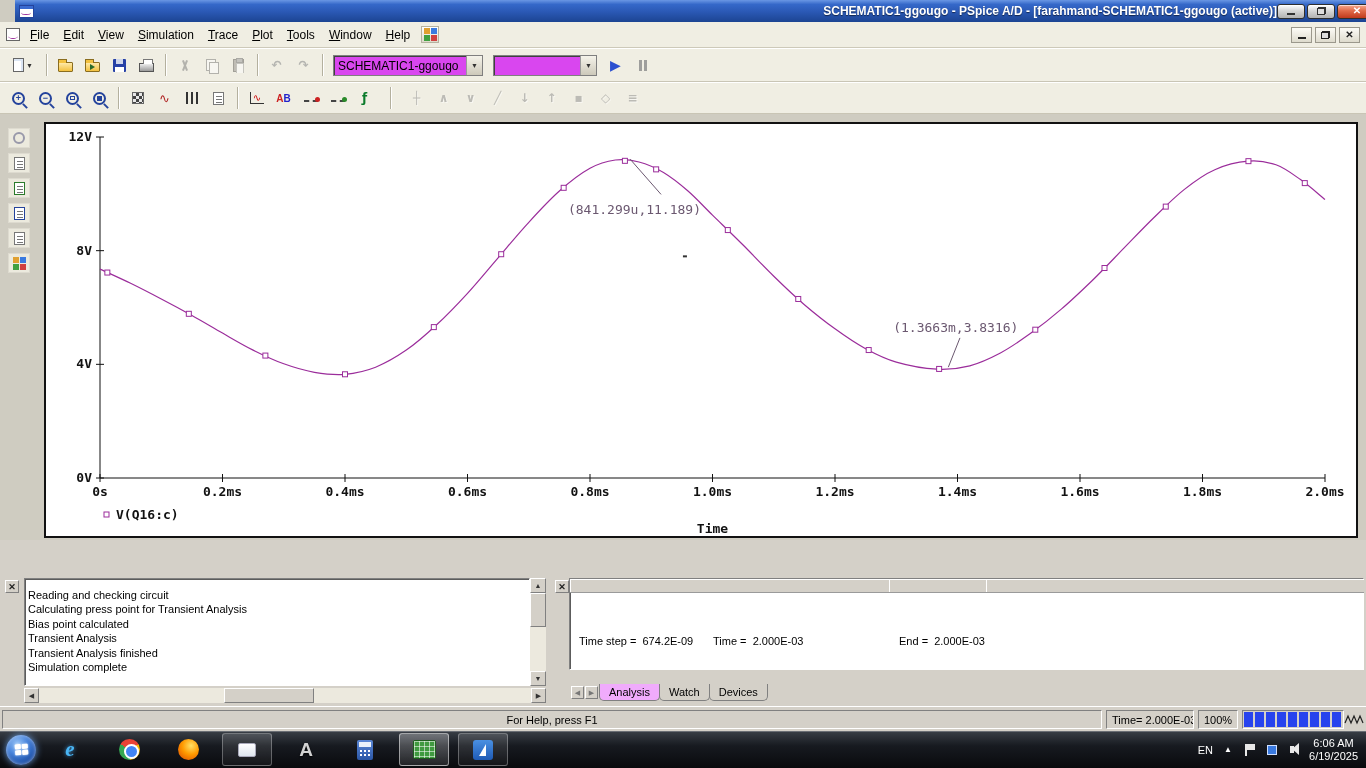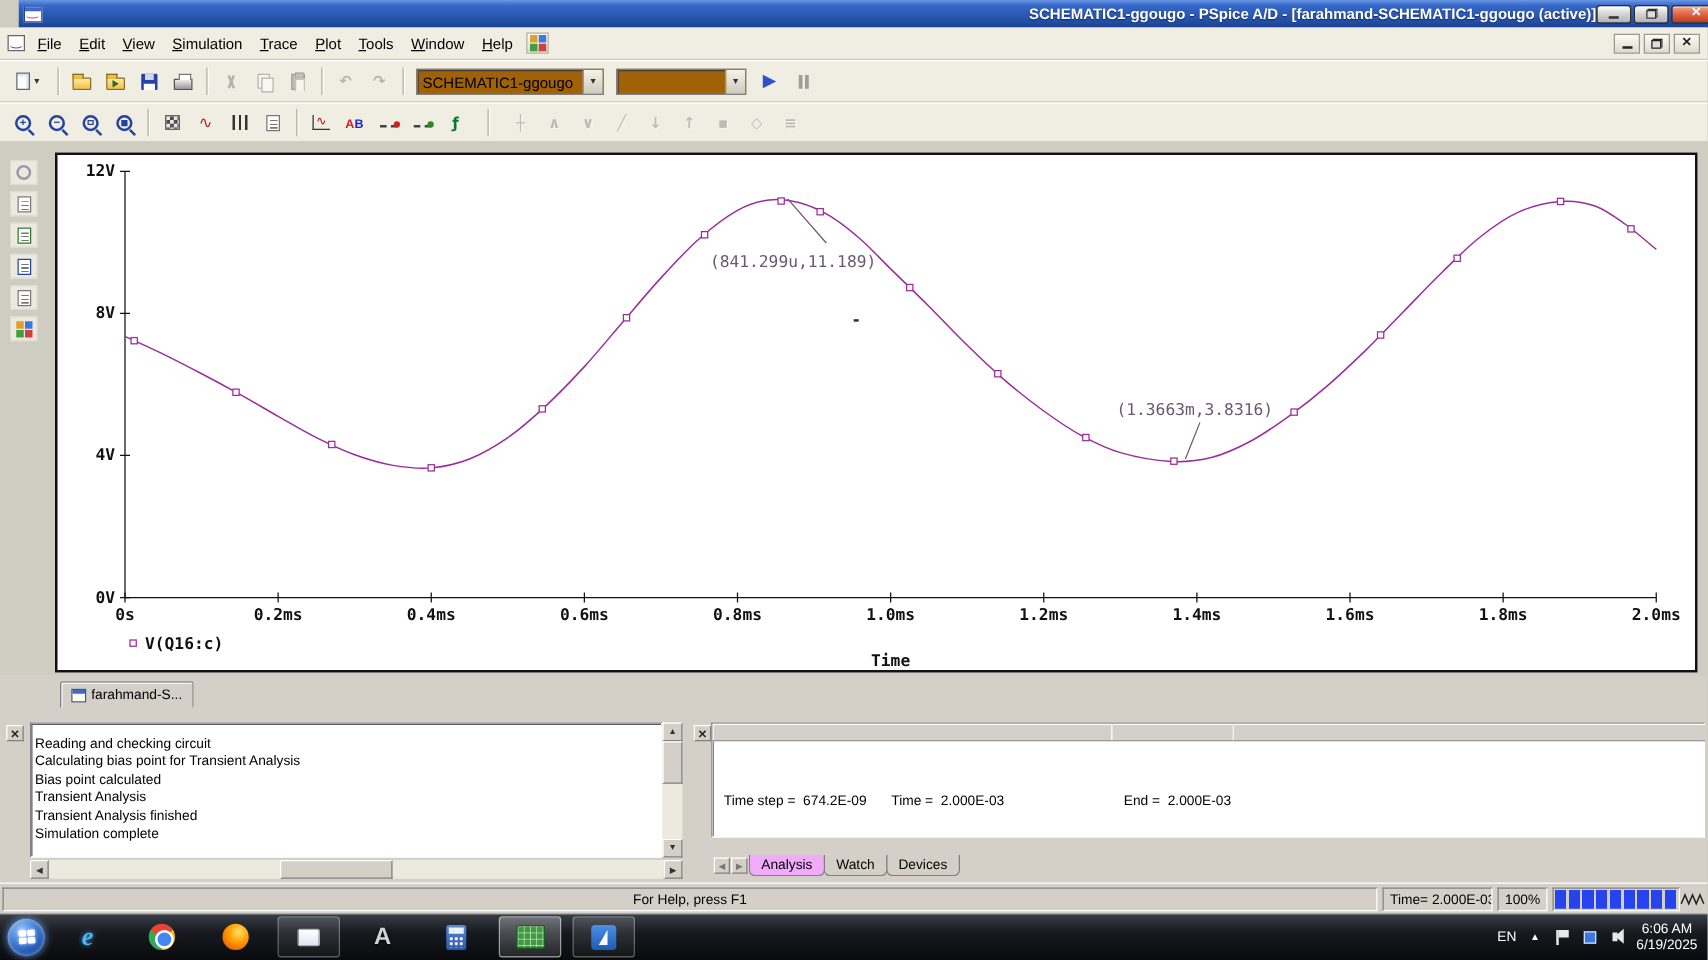--- a/index.html
+++ b/index.html
@@ -36,21 +36,21 @@
 
 
 .toolbar{position:absolute;left:0;width:1366px;background:#f0eee3;border-top:1px solid #fff;border-bottom:1px solid #c9c5b5;display:flex;align-items:center;padding:0 5px;}
 #tb1{top:48px;height:34px;}
 #tb2{top:82px;height:32px;}
 .tbtn{width:25px;height:25px;display:flex;align-items:center;justify-content:center;margin:0 1px;border:1px solid transparent;border-radius:2px;position:relative;flex:none;}
 .tbtn.wide{width:34px;}
 .tbtn.disabled{opacity:.5;filter:grayscale(.9);}
 .tsep{width:1px;height:22px;background:#b4b09e;box-shadow:1px 0 0 #fff;margin:0 5px;flex:none;}
 .tsep-wide{margin:0 12px;}
-.combo{height:21px;display:flex;align-items:stretch;background:#a16207;border:1px solid #7f7f7f;box-shadow:inset 1px 1px 0 #404040;margin:0 5px;flex:none;}
+.combo{height:21px;display:flex;align-items:stretch;background:#d946ef;border:1px solid #7f7f7f;box-shadow:inset 1px 1px 0 #404040;margin:0 5px;flex:none;}
 .cval{flex:1;padding:3px 4px;font-size:12px;white-space:nowrap;overflow:hidden;}
 .cdrop{width:16px;background:linear-gradient(#f5f3ea,#cdc9ba);border-left:1px solid #9a9a9a;display:flex;align-items:center;justify-content:center;font-size:7px;color:#333;}
 
 
 .g-page{width:11px;height:14px;background:#fff;border:1px solid #666;box-shadow:inset -2px 2px 0 #dce6f4;}
 .g-caret{font-size:7px;color:#333;margin-left:2px;}
 .g-folder{width:15px;height:10px;background:linear-gradient(#ffe9a8,#f3c13f);border:1px solid #8a6d1f;border-radius:1px;position:relative;margin-top:3px;}
 .g-folder::before{content:"";position:absolute;left:-1px;top:-4px;width:7px;height:3px;background:#f3c13f;border:1px solid #8a6d1f;border-bottom:none;}
 .g-folder.g2::after{content:"";position:absolute;right:1px;top:1px;border:3px solid transparent;border-left:5px solid #2a6a2a;}
 .g-floppy{width:13px;height:13px;background:#2741a6;border-radius:1px;position:relative;}
@@ -415,32 +415,26 @@
         <text x="666.5" y="409" text-anchor="middle" class="plot-tick">Time</text>
         <line x1="584.11875" y1="35.164999999999964" x2="615.0500000000001" y2="70.40166666666664" stroke="#6b5870" stroke-width="1"></line>
         <text x="521.95" y="89.72499999999997" class="plot-ann" fill="#6b5870">(841.299u,11.189)</text>
         <line x1="913.9499999999999" y1="213.90583333333333" x2="902.3125" y2="243.175" stroke="#6b5870" stroke-width="1"></line>
         <text x="847.1875" y="207.93833333333336" class="plot-ann" fill="#6b5870">(1.3663m,3.8316)</text>
         <rect x="636.9375" y="131.35" width="4" height="2" fill="#333"></rect>
       </svg>
   </div>
 
   <div class="lowerchrome"></div>
-  <div class="docbar">
-    <span class="doctab">
-      <span class="doctab-icon"></span>
-      <span>farahmand-S...</span>
-    </span>
-  </div>
 
   <span class="panel-close raised" style="left:5px;top:580px;">✕</span>
   <div class="sunken" style="position:absolute;left:24px;top:578px;width:506px;height:108px;"></div>
   <div id="out-lines">
       <div class="out-line">Reading and checking circuit</div>
-      <div class="out-line">Calculating bias point for Transient Analysis</div>
+      <div class="out-line">Calculating press point for Transient Analysis</div>
       <div class="out-line">Bias point calculated</div>
       <div class="out-line">Transient Analysis</div>
       <div class="out-line">Transient Analysis finished</div>
       <div class="out-line">Simulation complete</div>
     </div>
 
   <div class="sb" style="left:530px;top:578px;width:16px;height:108px;">
     <span class="sb-btn raised" style="left:0;top:0;width:16px;height:15px;">▲</span>
     <span class="sb-thumb raised" style="left:0;top:15px;width:16px;height:34px;"></span>
     <span class="sb-btn raised" style="left:0;bottom:0;width:16px;height:15px;">▼</span>

